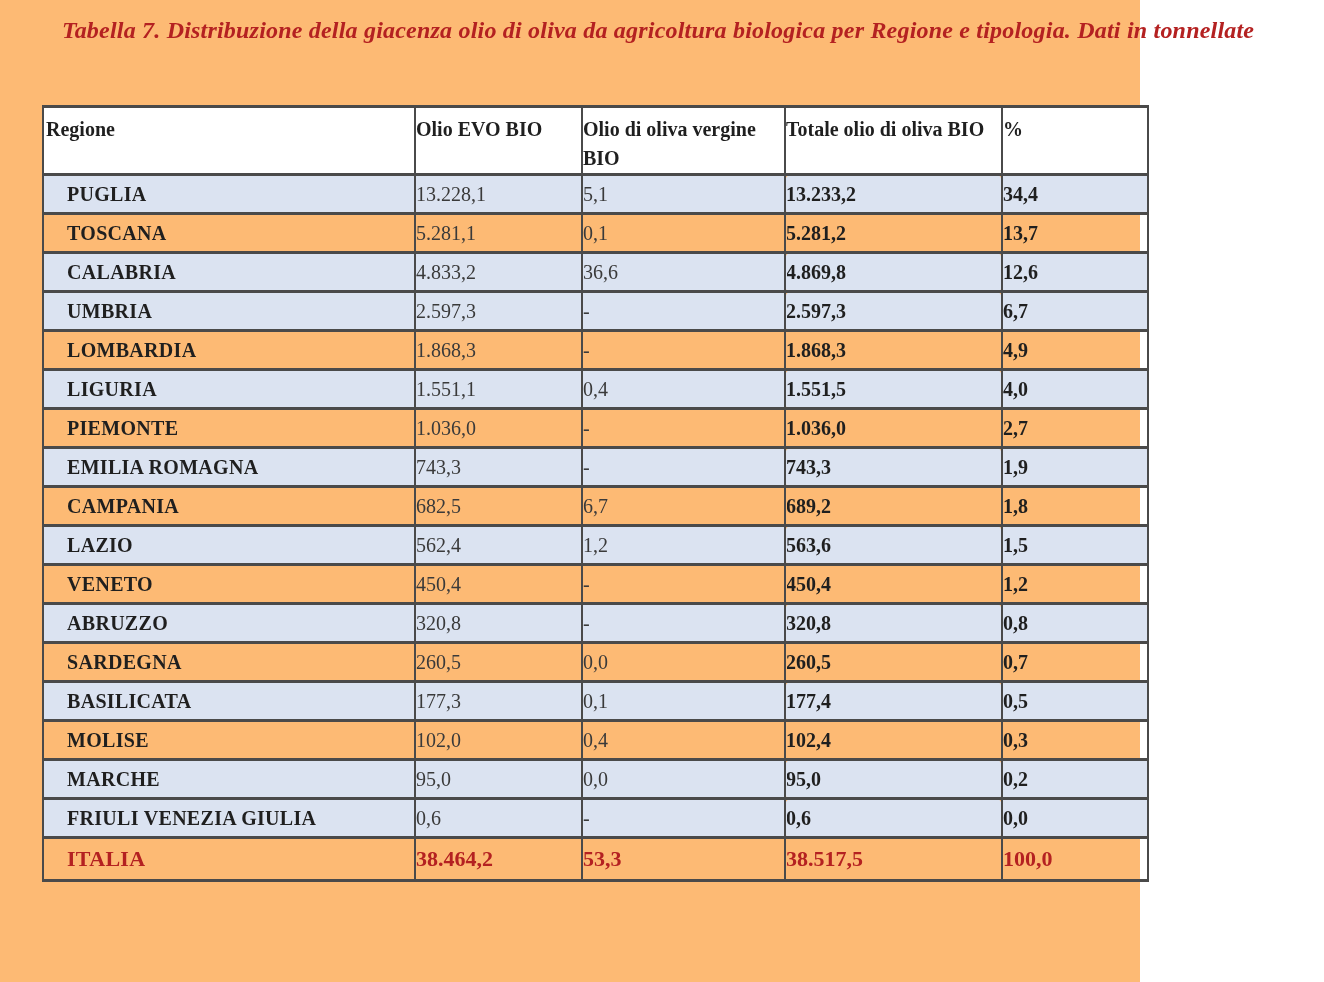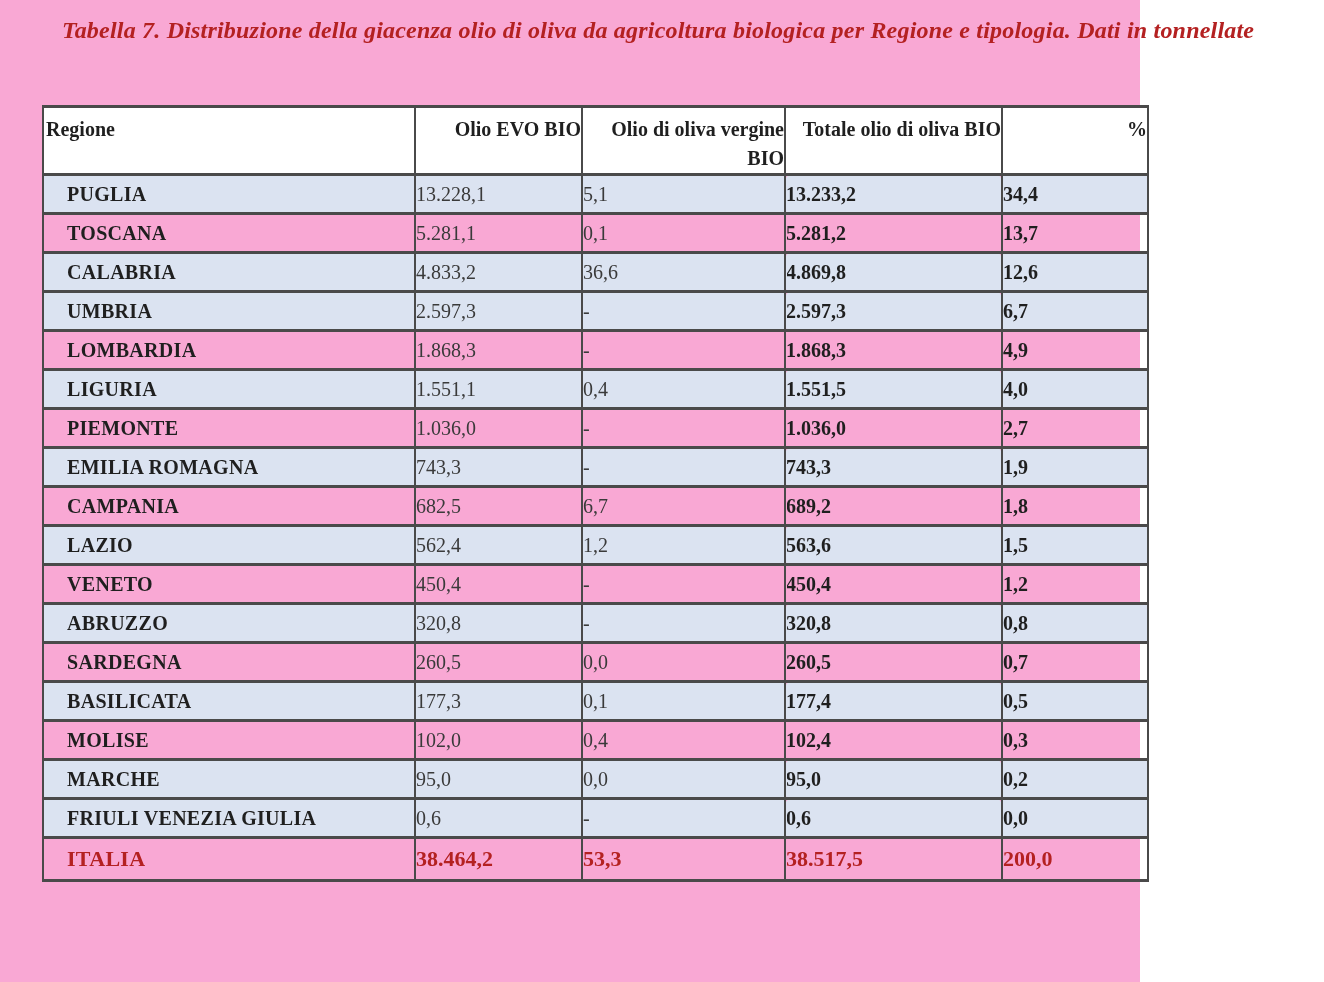--- a/index.html
+++ b/index.html
@@ -5,21 +5,21 @@
   :root{
     --title-red:#b42121;
     --shade:#dbe3f1;
     --border:#4a4a4a;
     --ink:#1f1f1f;
     --num:#3a3a3a;
   }
   *{margin:0;padding:0;box-sizing:border-box;}
   html,body{width:1324px;height:982px;background:#ffffff;overflow:hidden;
     font-family:"Liberation Serif","DejaVu Serif",serif;}
-  .page{position:relative;width:1140px;height:982px;background:#f9a8d4;}
+  .page{position:relative;width:1140px;height:982px;background:#fdba74;}
   .doc-title{
     position:absolute;left:62px;top:14px;width:1250px;
     color:var(--title-red);font-weight:bold;font-style:italic;
     font-size:24px;line-height:1.38;letter-spacing:.2px;
   }
   table.giacenza{
     position:absolute;left:42px;top:105px;width:1105px;
     border-collapse:collapse;table-layout:fixed;
     font-size:20px;color:var(--ink);
   }
@@ -28,21 +28,21 @@
   col.c-vergine{width:203px;}
   col.c-totale{width:217px;}
   col.c-pct{width:146px;}
   .giacenza th,.giacenza td{
     border:2px solid var(--border);
     border-top-width:3px;border-bottom-width:3px;
     overflow:hidden;
   }
   .giacenza thead th{
     height:66px;vertical-align:top;padding-top:7px;
-    font-weight:bold;text-align:right;line-height:1.45;background:#fff;
+    font-weight:bold;text-align:left;line-height:1.45;background:#fff;
   }
   .giacenza thead th.h-region{text-align:left;padding-left:2px;}
   .giacenza td{height:39px;vertical-align:middle;}
   tr.shaded td{background:var(--shade);}
   .cell-region{font-weight:bold;text-align:left;padding-left:23px;letter-spacing:.3px;}
   .cell-num{padding-right:16px;color:var(--num);font-weight:normal;}
   .cell-bold{font-weight:bold;color:var(--ink);border-radius:6px;}
   .cell-pct{font-weight:bold;color:var(--ink);}
   tr.total-row td{height:43px;color:var(--title-red);font-weight:bold;font-size:22px;}
   tr.total-row td.cell-num,tr.total-row td.cell-pct{color:var(--title-red);}
@@ -189,18 +189,18 @@
           <td class="cell-num">0,6</td>
           <td class="cell-num">-</td>
           <td class="cell-num cell-bold">0,6</td>
           <td class="cell-pct">0,0</td>
         </tr>
         <tr class="total-row">
           <td class="cell-region">ITALIA</td>
           <td class="cell-num">38.464,2</td>
           <td class="cell-num">53,3</td>
           <td class="cell-num cell-bold">38.517,5</td>
-          <td class="cell-pct">200,0</td>
+          <td class="cell-pct">100,0</td>
         </tr>
       </tbody>
   </table>
 
 </div>
 
 </body></html>

